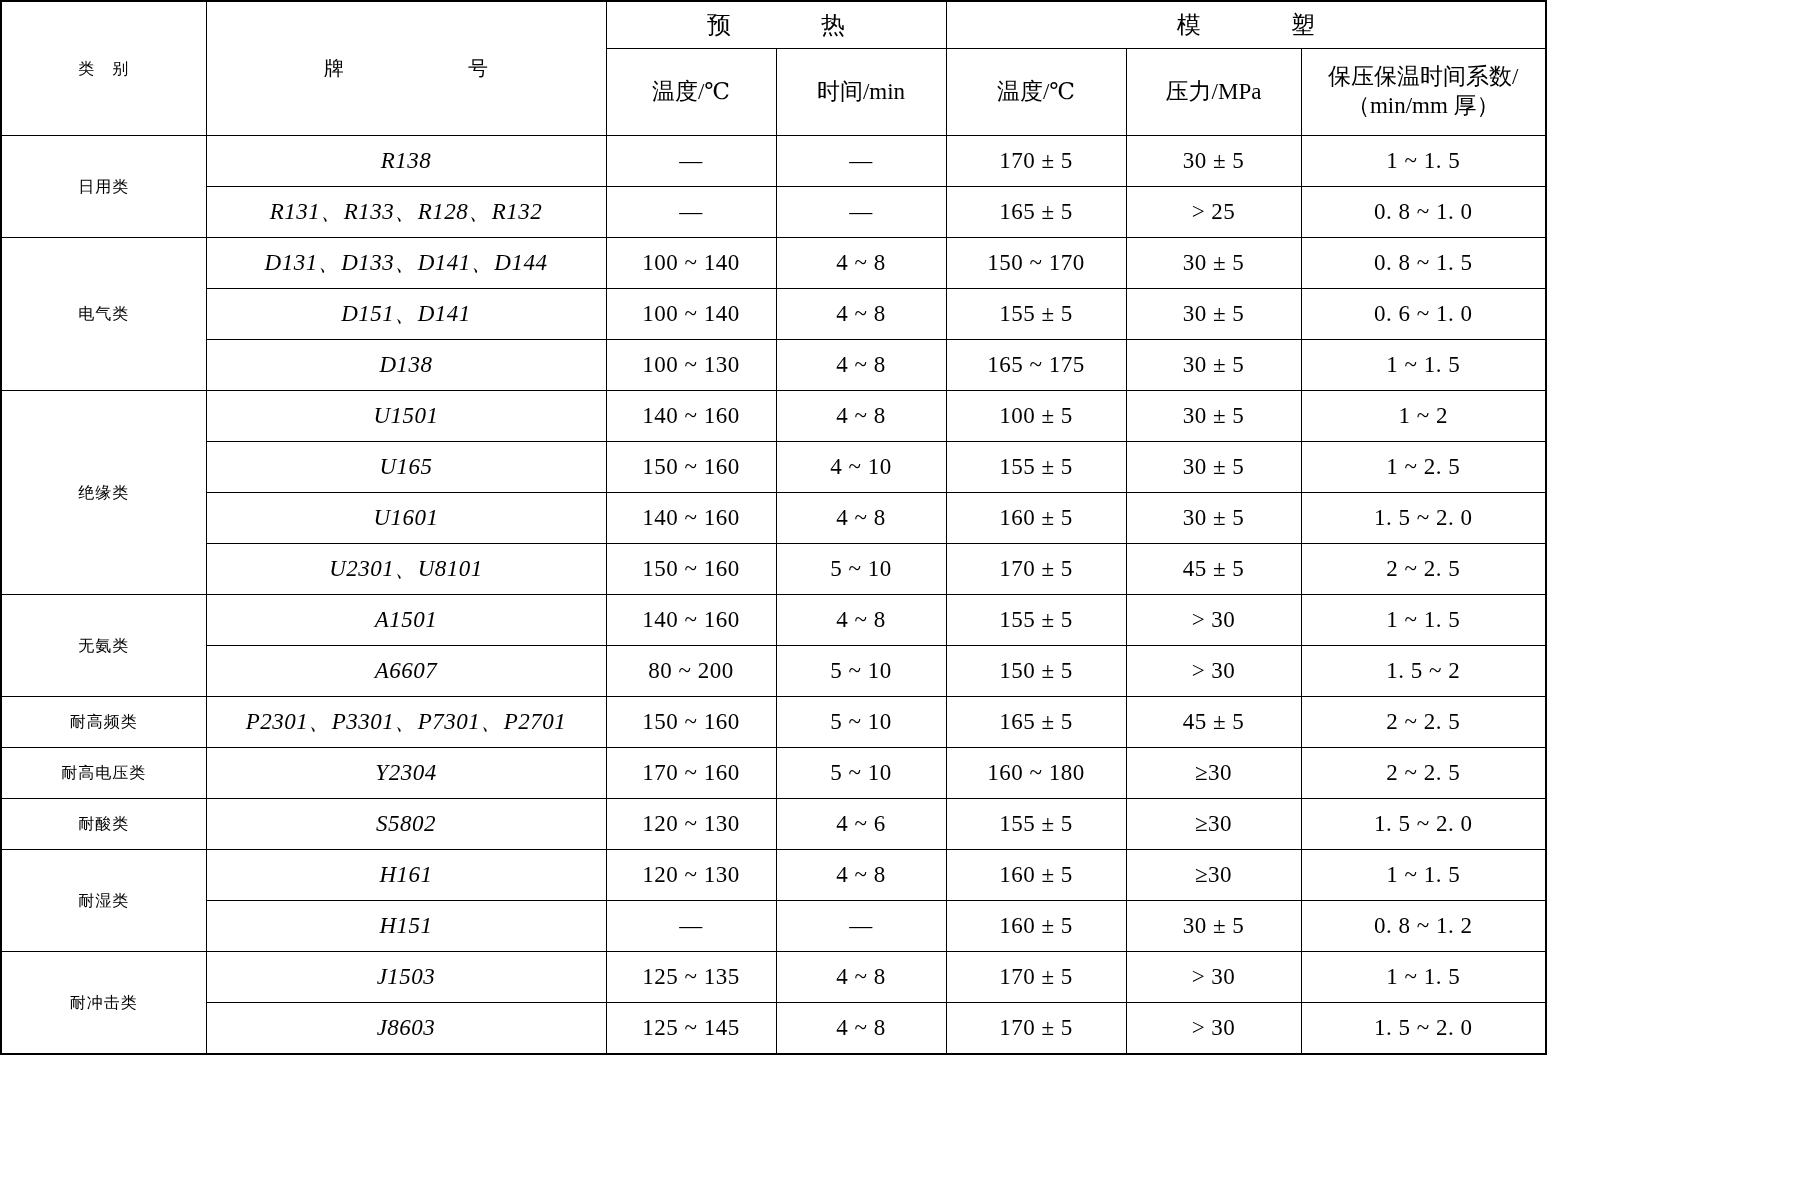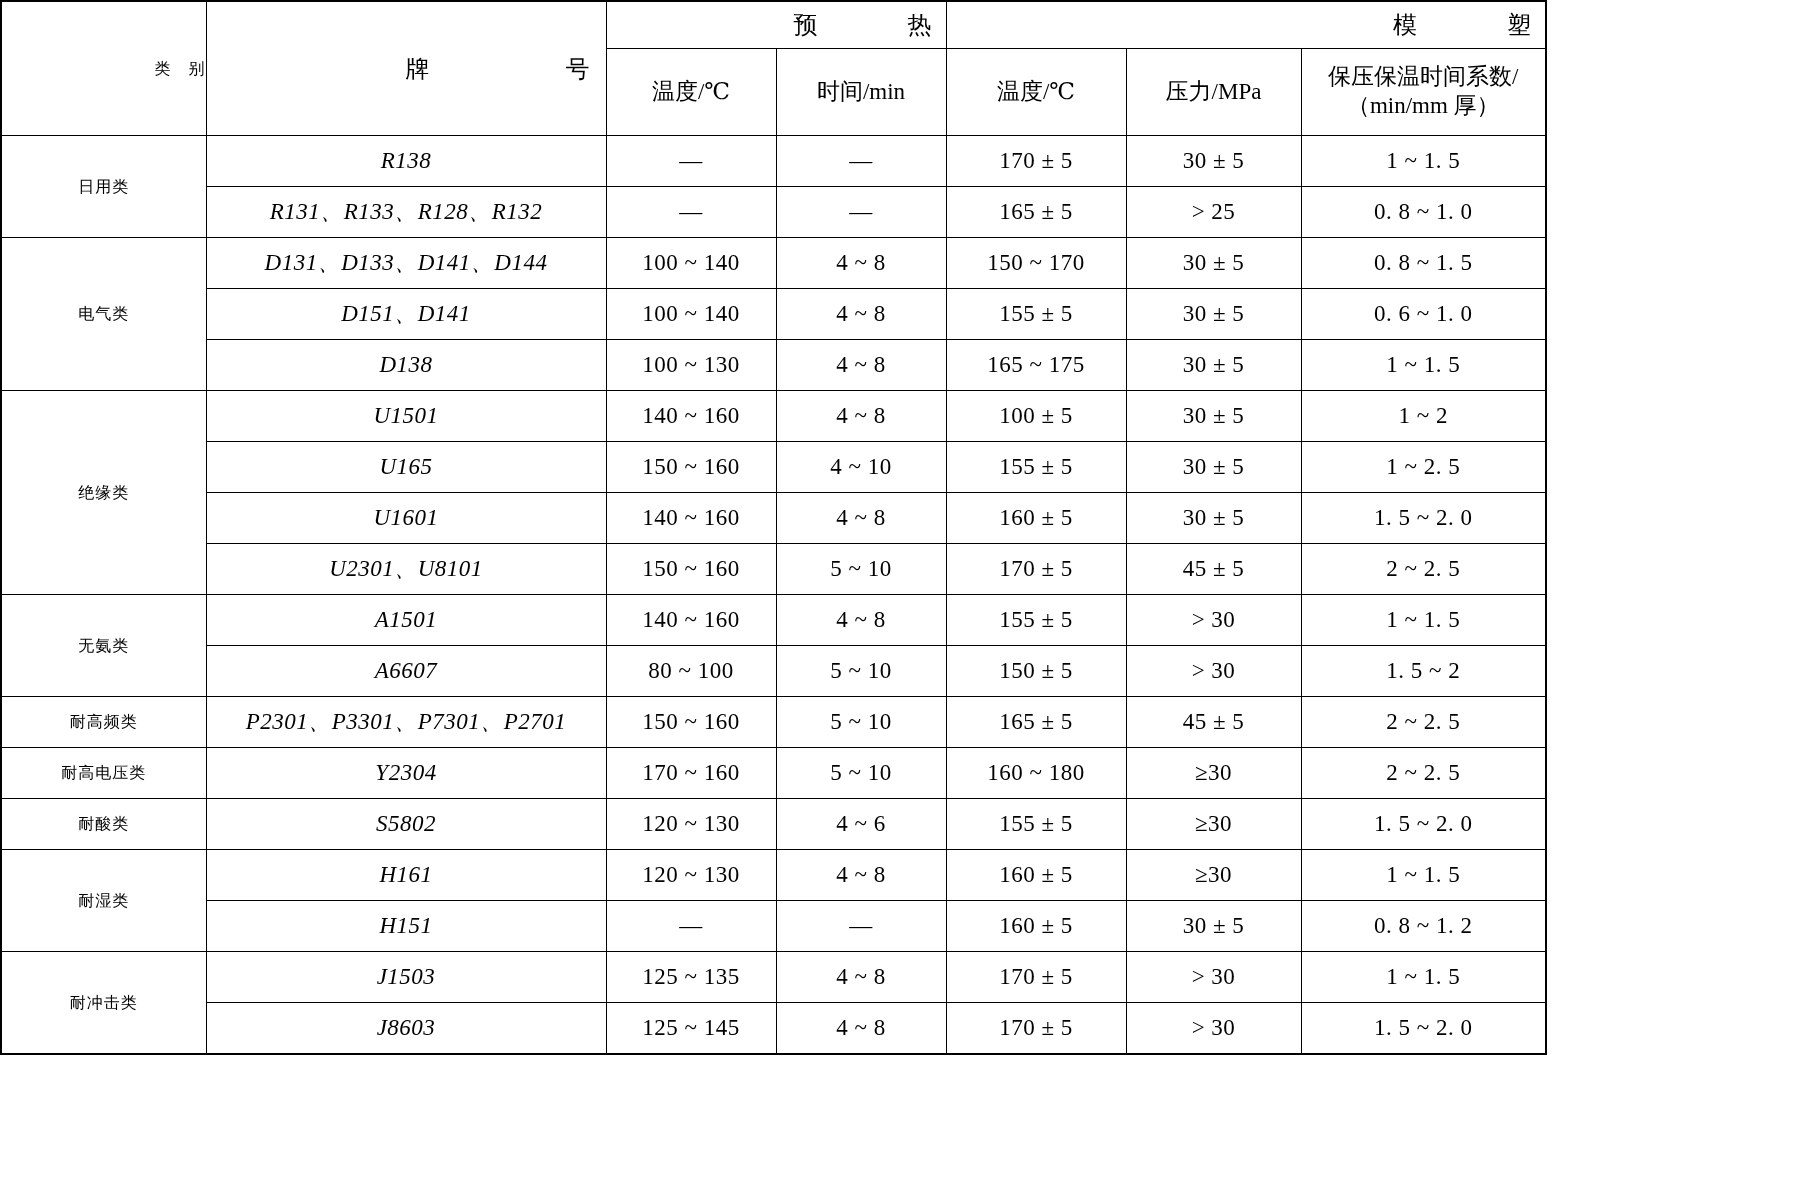--- a/index.html
+++ b/index.html
@@ -43,21 +43,21 @@
     border: 2.5px solid #000;
   }
   col.c-cat  { width: 205px; }
   col.c-grade{ width: 400px; }
   col.c-pt   { width: 170px; }
   col.c-ptime{ width: 170px; }
   col.c-mt   { width: 180px; }
   col.c-mp   { width: 175px; }
   col.c-coef { width: 245px; }
 
-  tr.head-top td { height: 46px; text-align: right; }
+  tr.head-top td { height: 46px; }
   tr.head-sub td { height: 86px; }
   tbody tr td { height: 50px; }
 
   .cat-cell {
     font-size: 16px;
     letter-spacing: 1px;
   }
   .grade-cell {
     text-align: left;
     padding-left: 18px;
@@ -69,21 +69,21 @@
     font-size: 24px;
     letter-spacing: 14px;
     text-indent: 14px;
   }
   .hdr-sub {
     font-size: 23px;
   }
   .two-line { line-height: 1.3; }
   .val { font-size: 23px; letter-spacing: 0.5px; }
   .grade-head {
-    font-size: 24px;
+    font-size: 20px;
     letter-spacing: 16px;
     text-indent: 16px;
     text-align: center;
     padding-left: 0;
     margin-top: 28px;
   }
 </style>
 </head>
 <body>
 
@@ -196,21 +196,21 @@
           <td class="cat-cell" rowspan="2">无氨类</td>
           <td class="grade-cell">A1501</td>
           <td class="val">140 ~ 160</td>
           <td class="val">4 ~ 8</td>
           <td class="val">155 ± 5</td>
           <td class="val">&gt; 30</td>
           <td class="val">1 ~ 1. 5</td>
         </tr>
         <tr>
           <td class="grade-cell">A6607</td>
-          <td class="val">80 ~ 100</td>
+          <td class="val">80 ~ 200</td>
           <td class="val">5 ~ 10</td>
           <td class="val">150 ± 5</td>
           <td class="val">&gt; 30</td>
           <td class="val">1. 5 ~ 2</td>
         </tr>
         <tr>
           <td class="cat-cell" rowspan="1">耐高频类</td>
           <td class="grade-cell">P2301、P3301、P7301、P2701</td>
           <td class="val">150 ~ 160</td>
           <td class="val">5 ~ 10</td>

